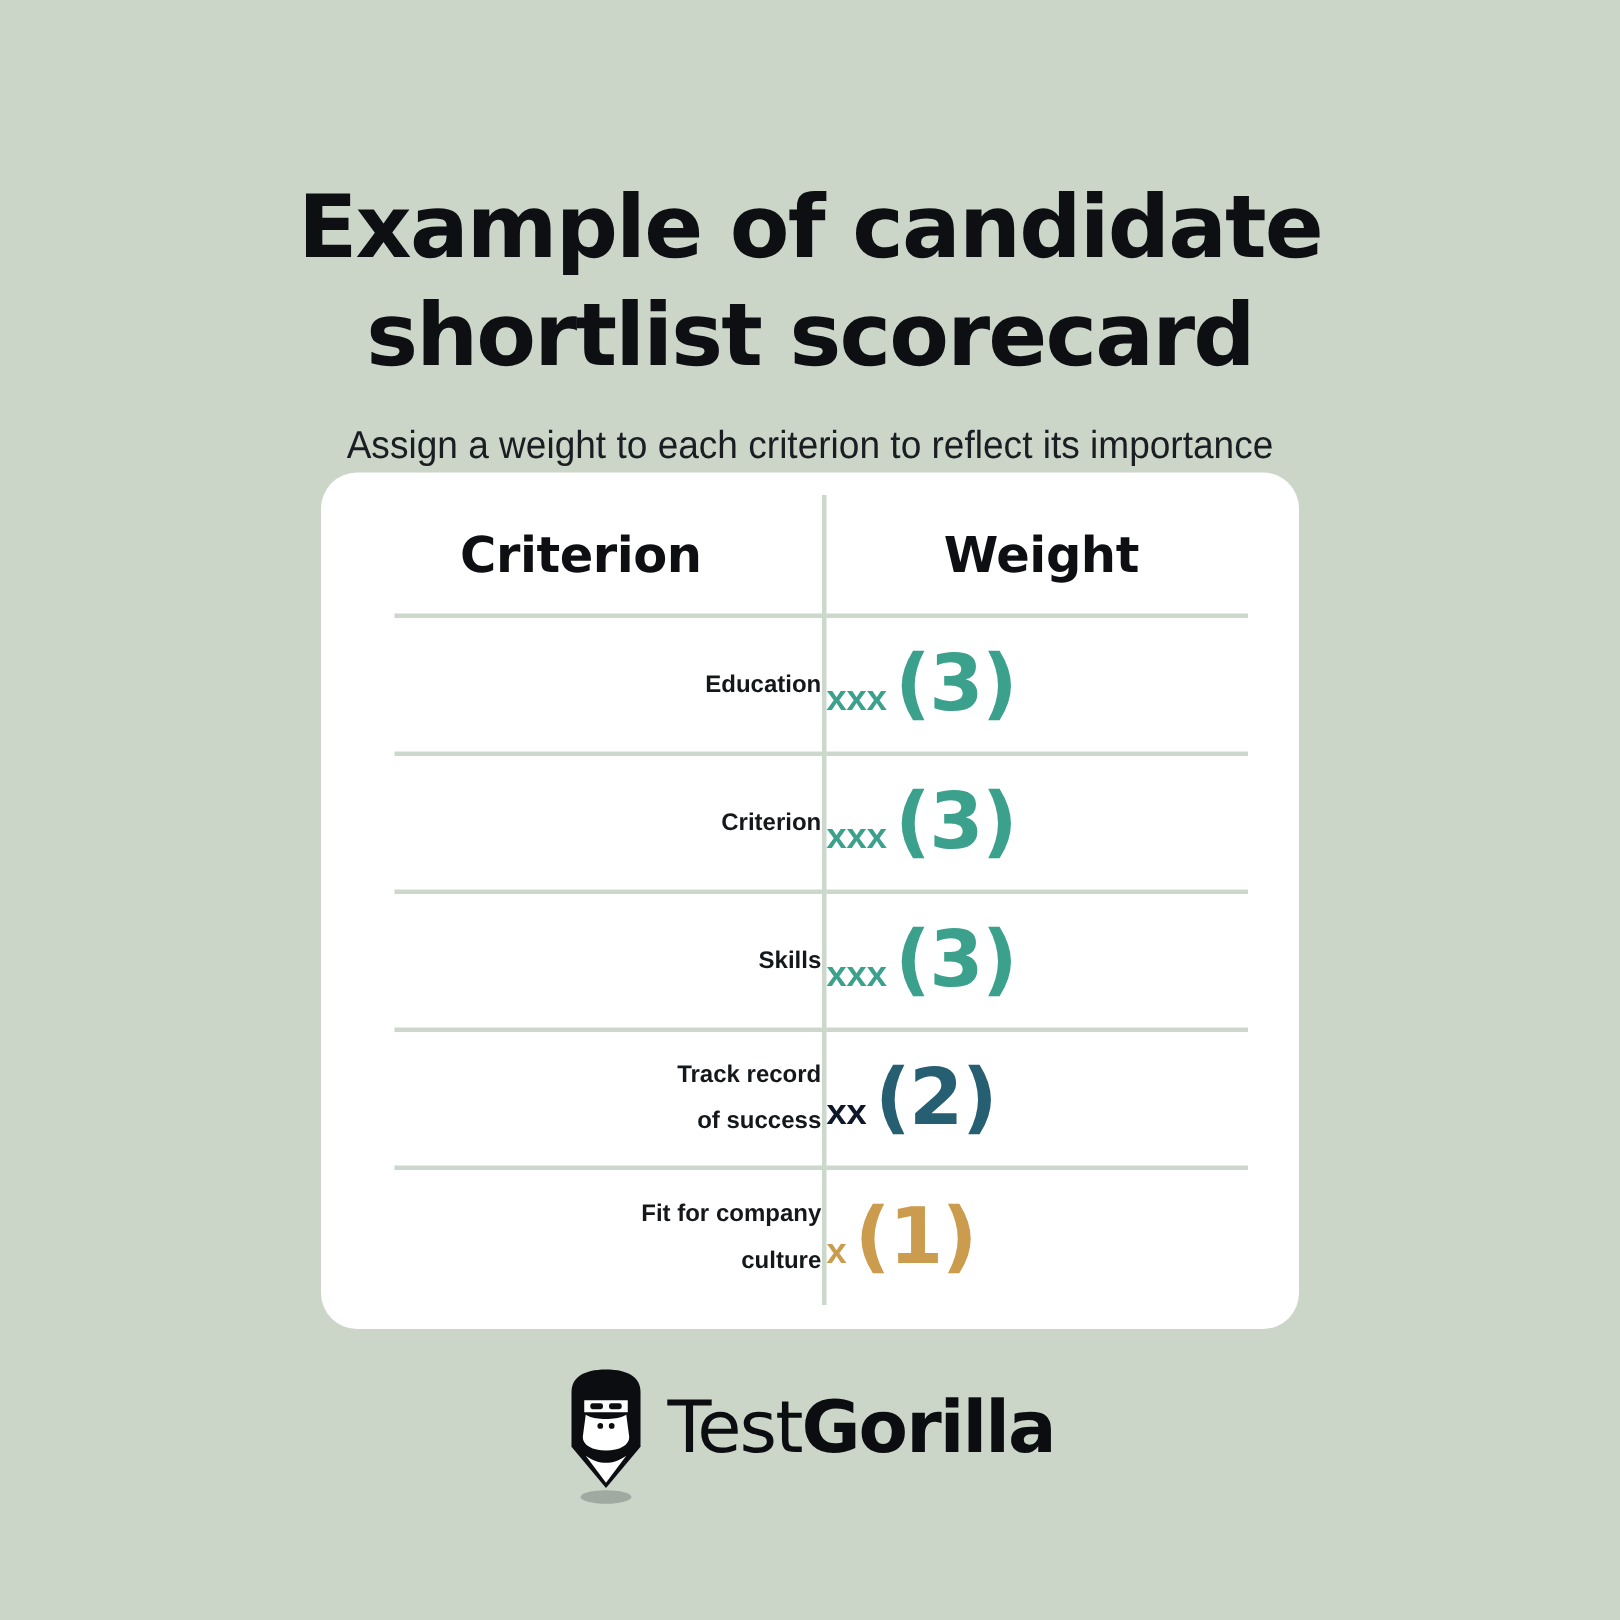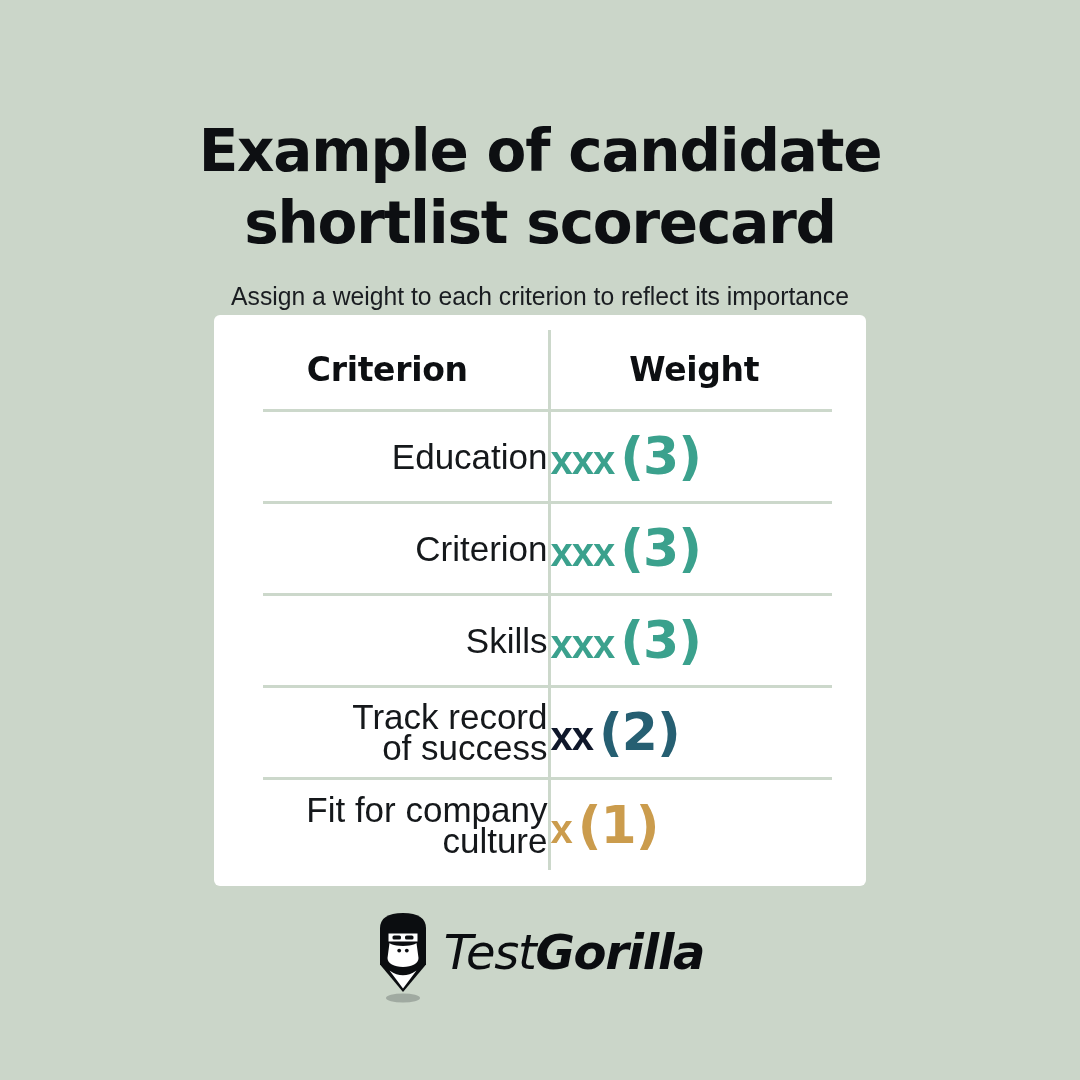--- a/index.html
+++ b/index.html
@@ -56,21 +56,21 @@
   }
 
   
   .card {
     position: absolute;
     left: 214px;
     top: 315px;
     width: 652px;
     height: 571px;
     background: #ffffff;
-    border-radius: 6px;
+    border-radius: 24px;
     overflow: hidden;
   }
 
   .scorecard-table {
     position: absolute;
     left: 49px;   
     top: 15px;    
     width: 569px; 
     height: 540px;
     border-collapse: collapse;
@@ -109,37 +109,37 @@
   .header-row th.h-criterion { text-align: center; padding-right: 36px; }
   .header-row th.h-weight    { text-align: center; padding-left: 6px; margin-left: 35px; }
 
   
   .data-row td { height: 91px; }
 
   .criterion-cell {
     text-align: right;
     padding-right: 43px;
     font-family: "Liberation Sans", sans-serif;
-    font-weight: 400;
-    font-size: 35px;
+    font-weight: 700;
+    font-size: 16px;
     line-height: 31px;
     color: #15181b;
     white-space: pre-line;
   }
 
   .weight-cell {
     text-align: left;
     padding-left: 46px;
     white-space: nowrap;
   }
 
   .weight-marks {
-    font-family: Liberation Sans, sans-serif;
-    font-weight: 700;
-    font-size: 40px;
+    font-family: Liberation Mono, monospace;
+    font-weight: 700;
+    font-size: 24px;
     letter-spacing: -1px;
     text-align: center;
   }
 
   .weight-number {
     font-family: "DejaVu Sans", sans-serif;
     font-weight: 700;
     font-size: 52px;
     letter-spacing: -1px;
     margin-left: 6px;
@@ -148,21 +148,20 @@
   
   .logo-lockup {
     position: absolute;
     left: 0;
     right: 0;
     top: 912px;
     display: flex;
     align-items: center;
     justify-content: center;
     gap: 14px;
-    font-style: italic;
   }
 
   .logo-mark {
     width: 54px;
     height: 92px;
     position: relative;
     flex: none;
   }
 
   .logo-wordmark {

